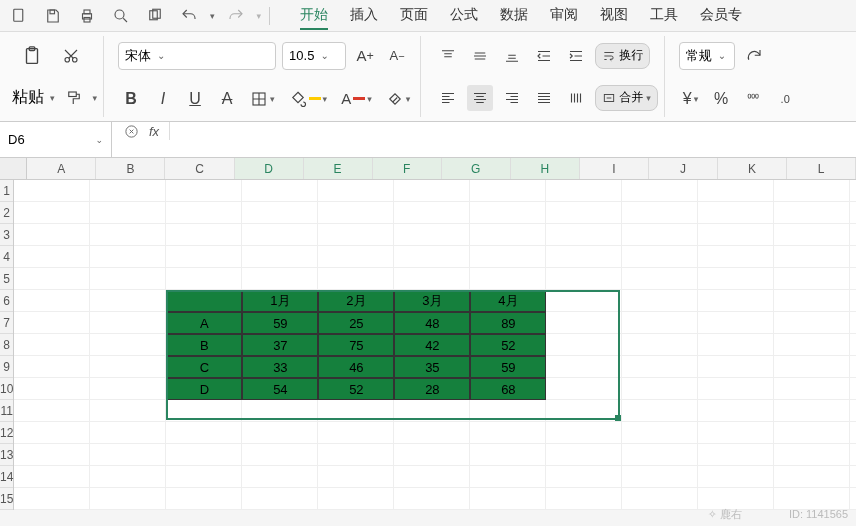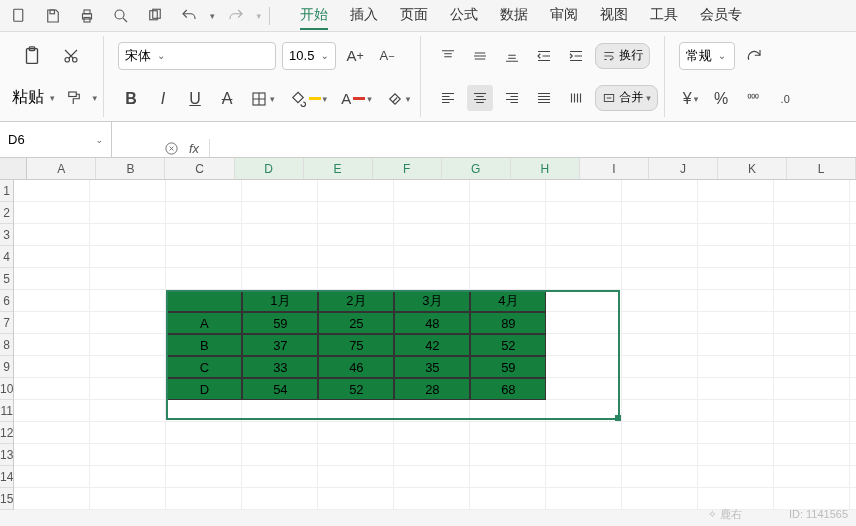--- a/index.html
+++ b/index.html
@@ -23,21 +23,21 @@
 .iconbtn svg { width: 18px; height: 18px; fill: none; stroke: #444; stroke-width: 1.5; }
 .iconbtn.wide { width: auto; padding: 0 4px; gap: 2px; }
 .select { display: flex; align-items: center; background: #fff; border: 1px solid #ccc; border-radius: 4px; height: 28px; padding: 0 6px; font-size: 13px; gap: 6px; }
 .select .chev { font-size: 10px; color: #666; }
 .bigbtn { display: flex; flex-direction: column; align-items: center; justify-content: center; gap: 2px; font-size: 12px; cursor: pointer; width: 40px; }
 .bigbtn svg { width: 22px; height: 22px; stroke: #444; fill: none; stroke-width: 1.5; }
 .txtbtn { display: flex; align-items: center; background: #e9e9e9; border: 1px solid #ccc; border-radius: 8px; height: 26px; padding: 0 6px; font-size: 12px; gap: 3px; }
 .chev-sm { font-size: 9px; color: #666; }
 
 
-.formulabar { display: flex; align-items: flex-end; height: 36px; background: #fff; border-bottom: 1px solid #ccc; gap: 40px; }
+.formulabar { display: flex; align-items: flex-start; height: 36px; background: #fff; border-bottom: 1px solid #ccc; }
 .namebox { display: flex; align-items: center; width: 112px; height: 100%; padding: 0 8px; border-right: 1px solid #ccc; font-size: 13px; justify-content: space-between; }
 .fx-area { display: flex; align-items: center; padding: 0 12px; gap: 10px; font-size: 13px; color: #555; flex: 1; }
 .fx-area svg { width: 15px; height: 15px; stroke: #666; fill: none; stroke-width: 1.5; }
 
 
 .grid-wrap { position: relative; background: #fff; }
 .colheads { display: flex; height: 22px; background: #f3f3f3; border-bottom: 1px solid #ccc; font-size: 12px; color: #555; }
 .corner { width: 30px; border-right: 1px solid #ccc; background: #eee; }
 .colhead { width: 76px; display: flex; align-items: center; justify-content: center; border-right: 1px solid #ddd; }
 .colhead.sel { background: #e4efe6; color: #2a8560; }
@@ -149,21 +149,21 @@
         <span class="chev-sm">▾</span>
     </div>
   </div>
 
   <div class="group border">
     <div class="row">
       <div class="select" style="width:158px">
           <span>宋体</span>
           <span class="chev">⌄</span>
         </div>
-      <div class="select" style="width:54px">
+      <div class="select" style="width:64px">
           <span>10.5</span>
           <span class="chev">⌄</span>
         </div>
       <div class="iconbtn" style="font-size:15px">A<sup>+</sup></div>
       <div class="iconbtn" style="font-size:13px">A<sup>−</sup></div>
     </div>
     <div class="row">
       <div class="iconbtn" style="font-weight:700">B</div>
       <div class="iconbtn" style="font-style:italic">I</div>
       <div class="iconbtn" style="text-decoration:underline">U</div>

